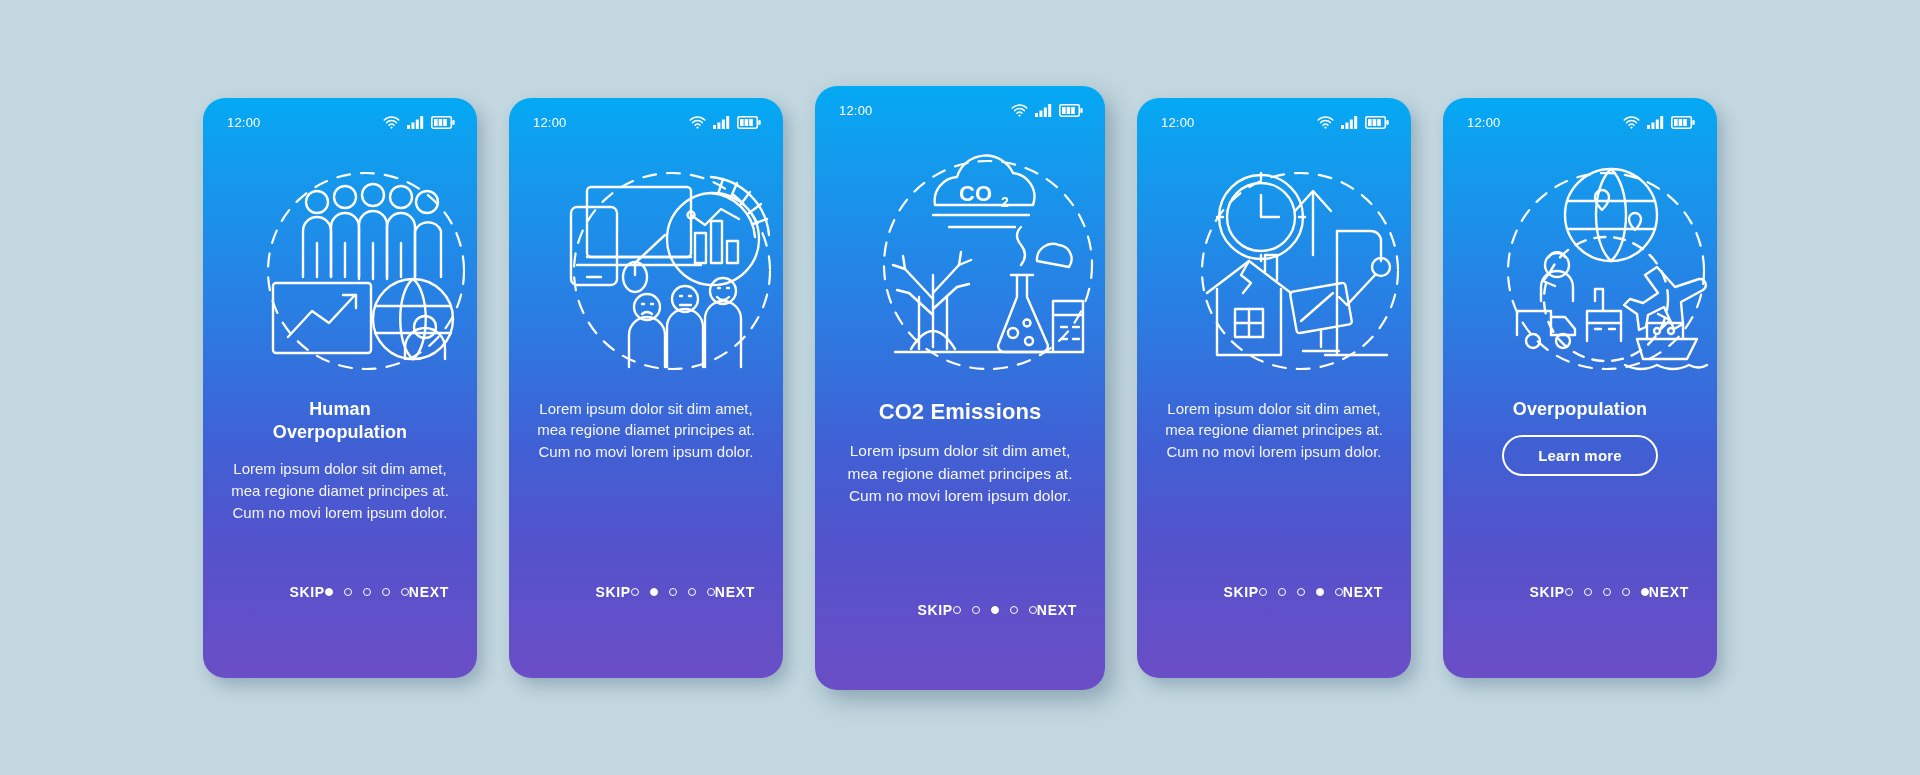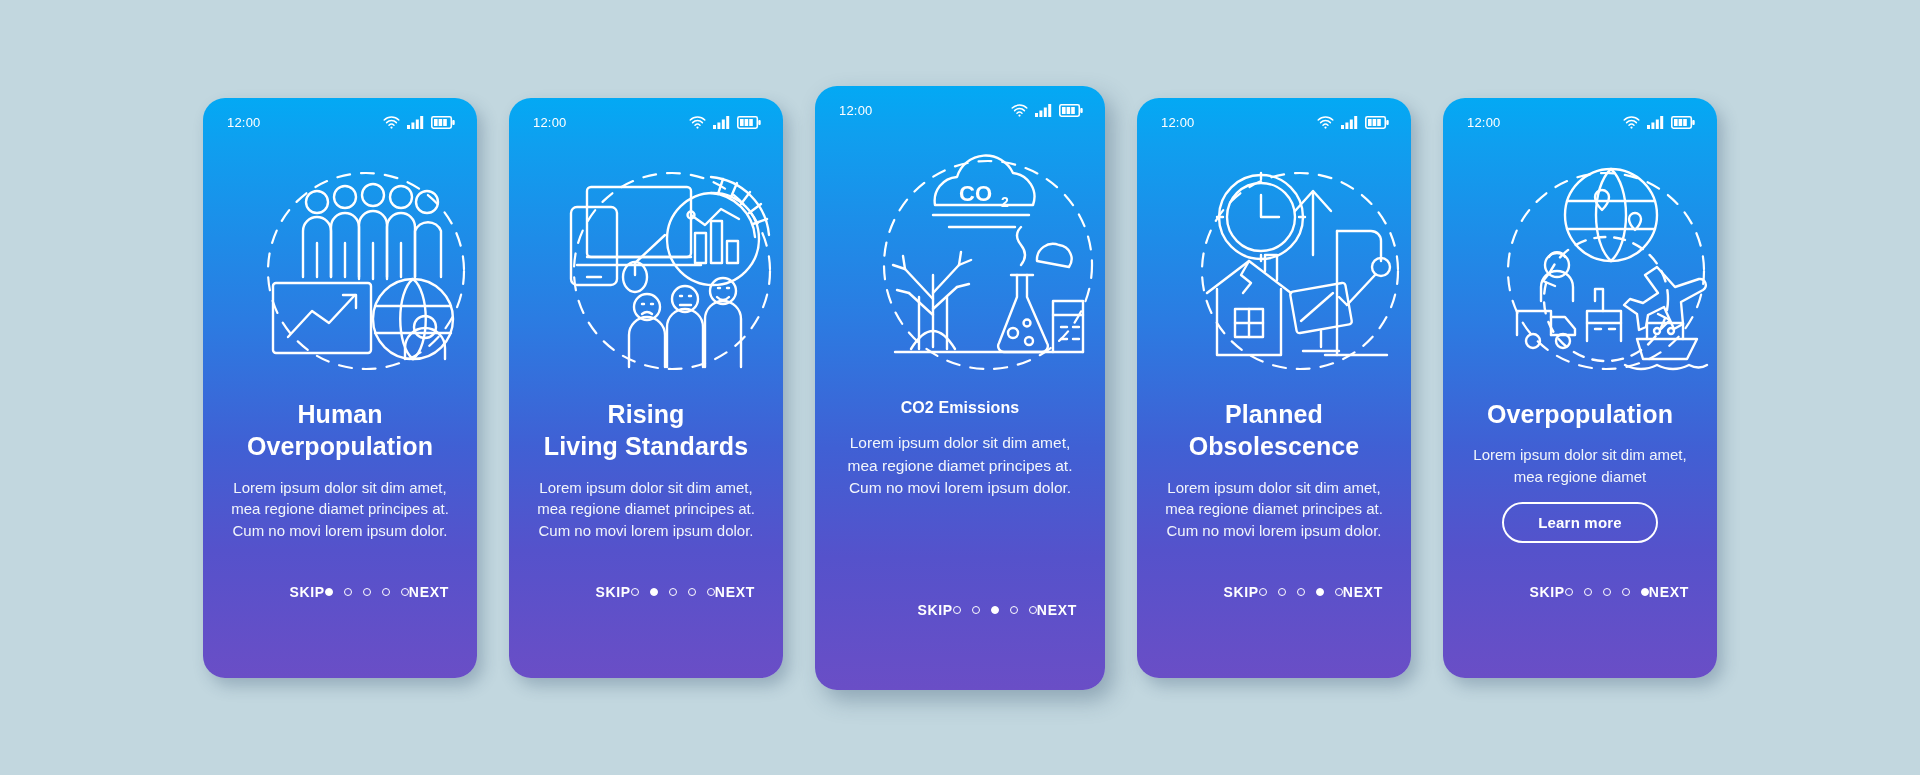--- a/index.html
+++ b/index.html
@@ -89,29 +89,29 @@
   .featured .illus { height: 270px; }
   .illus svg { display: block; }
 
   
   .textblock {
     padding: 0 20px;
     text-align: center;
     box-sizing: border-box;
   }
   .title {
-    font-size: 25px;
+    font-size: 18px;
     font-weight: bold;
     line-height: 1.3;
     margin: 0 0 14px 0;
     color: #ffffff;
     letter-spacing: 0.1px;
     white-space: pre-line;
   }
-  .featured .title { font-size: 16px; }
+  .featured .title { font-size: 22px; }
   .body {
     font-size: 15px;
     line-height: 1.45;
     margin: 0;
     color: #f2f6fb;
     font-weight: 400;
     white-space: pre-line;
   }
   .featured .body { font-size: 15.5px; }
 
@@ -330,22 +330,20 @@
         <circle cx="162" cy="132" r="13"></circle>
         <path d="M144 208 V160 a18 18 0 0 1 36 0 V208"></path>
         <path d="M157 129 h2"></path>
               <path d="M166 129 h2"></path>
         <path d="M156 138 q6 6 12 0"></path>
       </g>
     </svg>
     </div>
 
     <div class="textblock">
-      <h2 class="title">Rising
-Living Standards</h2>
       <p class="body">Lorem ipsum dolor sit dim amet, mea regione diamet principes at. Cum no movi lorem ipsum dolor.</p>
 
     </div>
 
     <div class="nav">
       <span class="nav-btn">SKIP</span>
       <span class="dots">
             <span class="dot"></span>
             <span class="dot active"></span>
             <span class="dot"></span>
@@ -504,22 +502,20 @@
         <rect x="104" y="128" width="56" height="42" rx="3" transform="rotate(-10 132 149)"></rect>
         <path d="M112 162 L144 134"></path>
         <path d="M132 172 v16"></path>
         <path d="M114 192 h36"></path>
         <path d="M136 196 h62"></path>
       </g>
     </svg>
     </div>
 
     <div class="textblock">
-      <h2 class="title">Planned
-Obsolescence</h2>
       <p class="body">Lorem ipsum dolor sit dim amet, mea regione diamet principes at. Cum no movi lorem ipsum dolor.</p>
 
     </div>
 
     <div class="nav">
       <span class="nav-btn">SKIP</span>
       <span class="dots">
             <span class="dot"></span>
             <span class="dot"></span>
             <span class="dot"></span>
@@ -596,21 +592,20 @@
         <path d="M152 180 v-16 h36 v16"></path>
         <circle cx="162" cy="172" r="3"></circle>
         <circle cx="176" cy="172" r="3"></circle>
         <path d="M130 206 q16 8 32 0 q16 8 32 0 q10 5 18 0"></path>
       </g>
     </svg>
     </div>
 
     <div class="textblock">
       <h2 class="title">Overpopulation</h2>
-      <p class="body">Lorem ipsum dolor sit dim amet, mea regione diamet</p>
       <div class="learn-more-wrap">
          <button class="learn-more">Learn more</button>
        </div>
     </div>
 
     <div class="nav">
       <span class="nav-btn">SKIP</span>
       <span class="dots">
             <span class="dot"></span>
             <span class="dot"></span>

